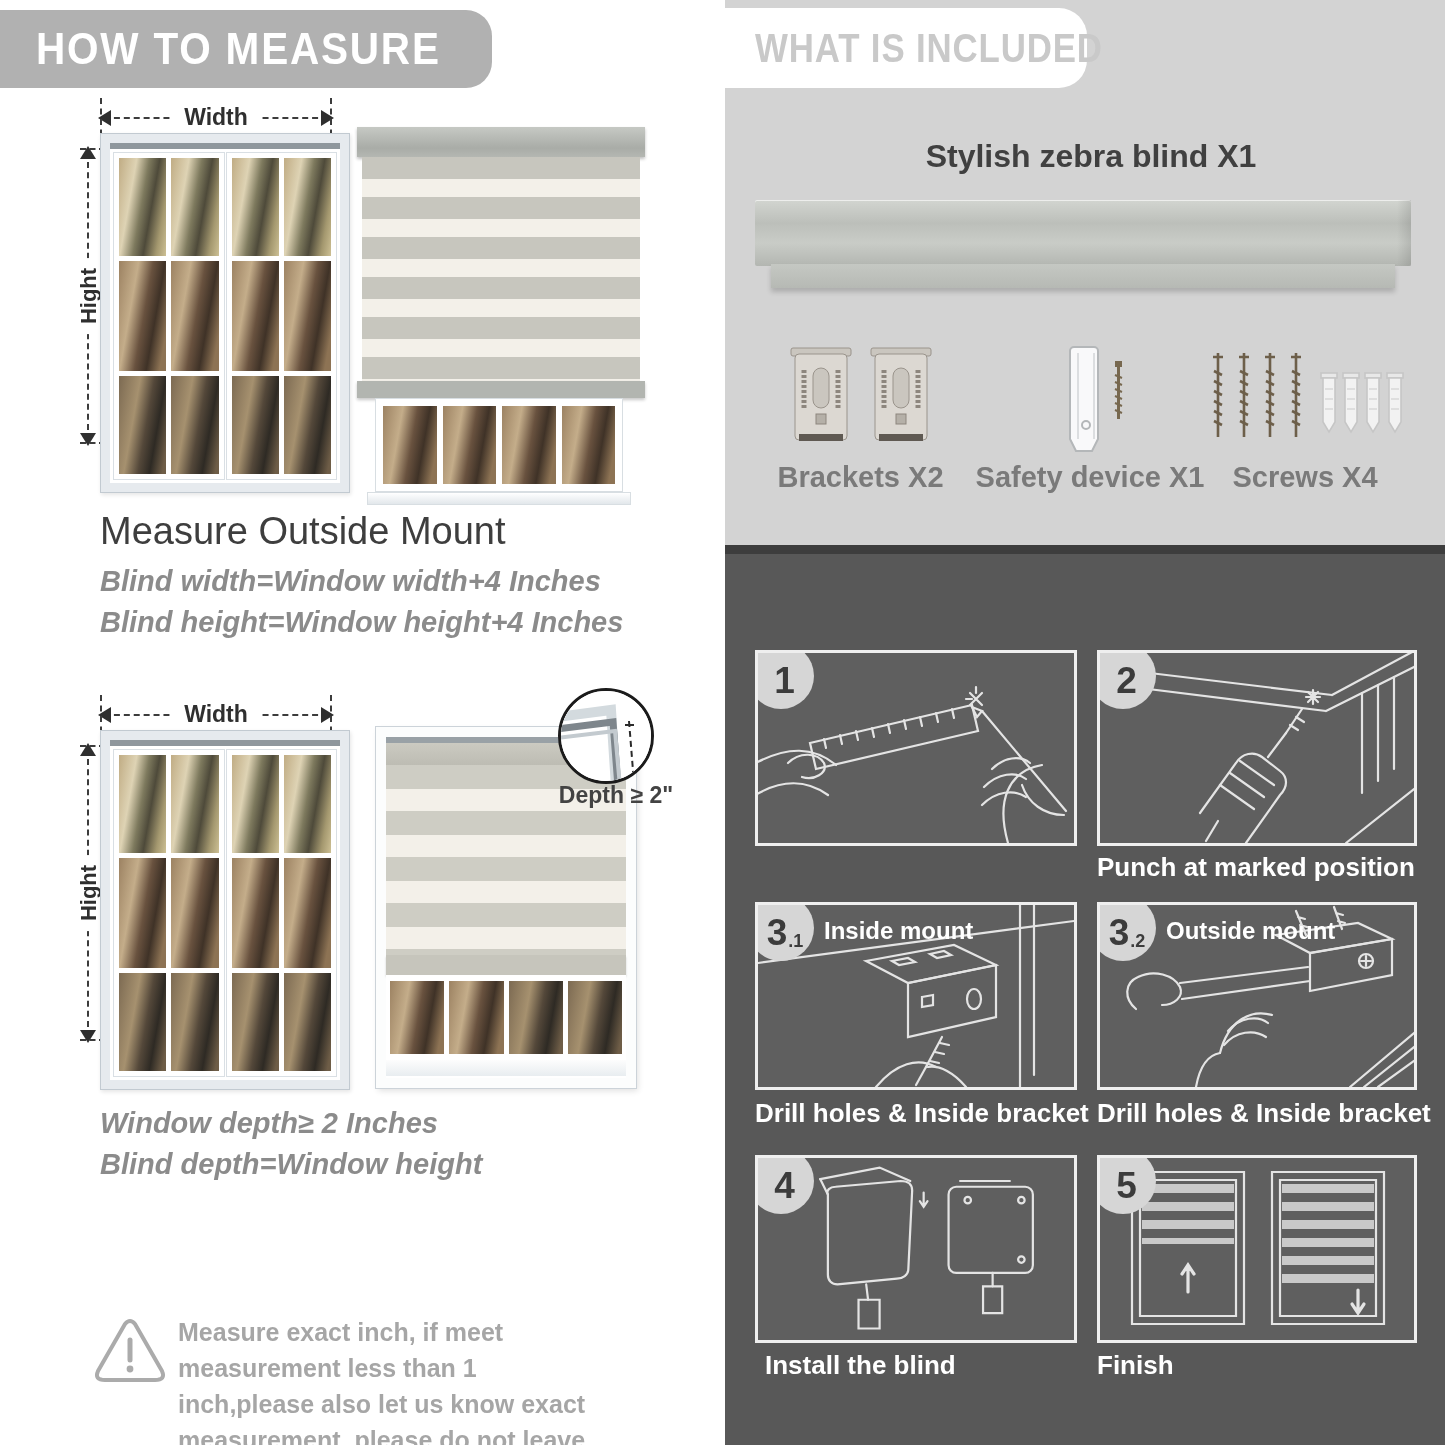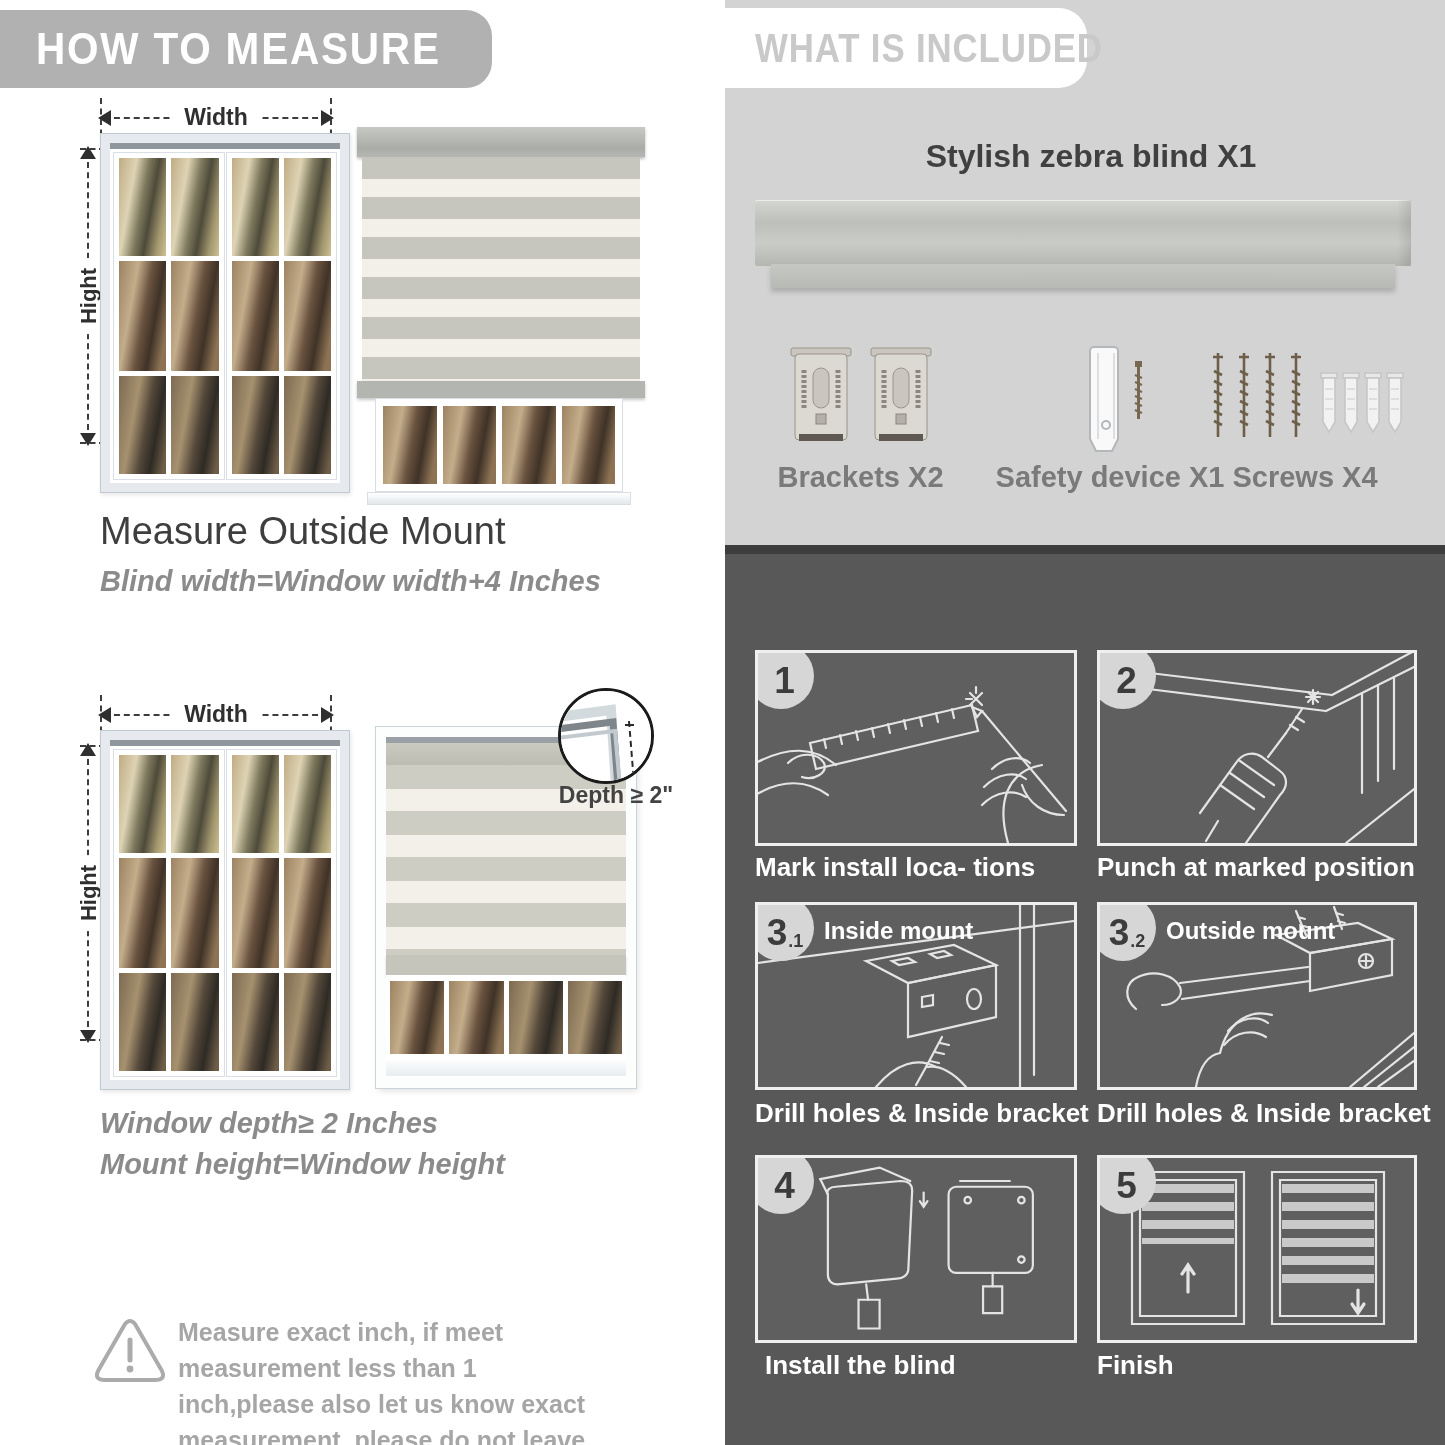--- a/index.html
+++ b/index.html
@@ -175,20 +175,21 @@
         <div class="pane r2"></div>
         <div class="pane r2"></div>
         <div class="pane r2"></div>
       </div>
     <div class="abs sill" style="left:5px; top:365px; width:264px; height:13px;"></div>
   </div>
 
   <div class="abs" style="left:100px; top:510px; width:580px;">
     <p class="mtitle">Measure Outside Mount</p>
     <p class="mline">Blind width=Window width+4 Inches</p>
+    <p class="mline">Blind height=Window height+4 Inches</p>
   </div>
 
   <div class="harrow" style="left:100px; top:703px; width:232px;">
     <div class="hline"></div>
     <div class="ah-l"></div>
     <div class="ah-r"></div>
     <div class="tick l"></div>
     <div class="tick r"></div>
     <span class="lbl">Width</span>
   </div>
@@ -243,21 +244,21 @@
       <path d="M-4,38 L52,31 L57,96" stroke="#7e868c" stroke-width="7" fill="none"></path>
       <path d="M-4,47 L54,40 L59,96" stroke="#c3cacf" stroke-width="4" fill="none"></path>
       <path d="M68,30 L73,92" stroke="#2b2b2b" stroke-width="2" stroke-dasharray="6 4" fill="none"></path>
       <path d="M64,34 h9 M67,88 h9" stroke="#2b2b2b" stroke-width="2"></path>
     </svg>
   </div>
   <div class="abs depth-label" style="left:556px; top:782px; width:120px;">Depth ≥ 2"</div>
 
   <div class="abs" style="left:100px; top:1103px; width:600px;">
     <p class="mline">Window depth≥ 2 Inches</p>
-    <p class="mline">Mount height=Window height</p>
+    <p class="mline">Blind depth=Window height</p>
   </div>
 
   <div class="abs" style="left:92px; top:1316px;">
     <svg viewBox="0 0 76 70" width="76" height="70">
       <path d="M33 8 Q38 2 43 8 L70 55 Q74 64 63 64 L13 64 Q2 64 6 55 Z" fill="none" stroke="#ababab" stroke-width="4" stroke-linejoin="round"></path>
       <line x1="38" y1="24" x2="38" y2="44" stroke="#ababab" stroke-width="5" stroke-linecap="round"></line>
       <circle cx="38" cy="53" r="3.4" fill="#ababab"></circle>
     </svg>
   </div>
   <div class="abs warning-text" style="left:178px; top:1314px;">Measure exact inch, if meet measurement less than 1 inch,please also let us know exact measurement, please do not leave it</div>
@@ -285,21 +286,21 @@
           <rect x="6" y="8" width="52" height="86" rx="4" fill="#dcd8d2" stroke="#9a948c"></rect>
           <rect x="24" y="22" width="16" height="40" rx="8" fill="#cac6bf" stroke="#9a948c"></rect>
           <path d="M15 24 v38 M49 24 v38" stroke="#8d867e" stroke-width="5" stroke-dasharray="3 2" fill="none"></path>
           <rect x="27" y="68" width="10" height="10" fill="#b5b0a8" stroke="#8d867e"></rect>
           <rect x="10" y="88" width="44" height="7" fill="#5f5952"></rect>
         </svg>
       </div>
       <div class="ilabel">Brackets X2</div>
     </div>
 
-    <div class="item" style="left:255px; width:220px;margin-left:20px;">
+    <div class="item" style="left:255px; width:220px;">
       <div class="art">
         <svg viewBox="0 0 100 112" width="100" height="112">
           <path d="M34 4 h20 a4 4 0 0 1 4 4 v88 l-6 12 h-16 l-6 -12 v-88 a4 4 0 0 1 4 -4 z" fill="rgba(252,252,253,0.92)" stroke="#b4b7b9" stroke-width="2"></path>
           <path d="M38 10 v86 M54 10 v86" stroke="#dcdee0" stroke-width="2" fill="none"></path>
           <circle cx="46" cy="82" r="4" fill="none" stroke="#b4b7b9" stroke-width="2"></circle>
           <rect x="75" y="18" width="7" height="6" fill="#77684f"></rect>
           <path d="M78.5 24 v52" stroke="#77684f" stroke-width="3"></path>
           <path d="M75 32 l7 3 M75 39 l7 3 M75 46 l7 3 M75 53 l7 3 M75 60 l7 3 M75 67 l7 3" stroke="#77684f" stroke-width="2" fill="none"></path>
         </svg>
       </div>
@@ -356,21 +357,20 @@
         <path d="M212 40 l12 12 M224 40 l-12 12 M218 34 v6 M208 46 h6"></path>
         <path d="M224 58 L308 158"></path>
         <path d="M224 58 l-10 -4 l5 10 z"></path>
         <path d="M250 190 C238 148 250 118 284 112"></path>
         <path d="M306 162 C286 162 270 150 264 132"></path>
         <path d="M234 116 C246 104 262 102 272 110"></path>
         <path d="M226 134 C240 120 258 118 268 126"></path>
         <path d="M224 152 C238 138 256 136 268 144"></path>
       </svg>
     </div>
-    <div class="caption" style="left:30px; top:298px;">Mark install loca- tions</div>
 
     <div class="panel" style="left:372px; top:96px; width:320px; height:196px;">
       <div class="badge">
         <span class="num">2</span>
         <span class="sub"></span>
       </div>
       <svg class="illus" viewBox="0 0 314 190" fill="none" stroke="#ececec" stroke-width="2.2" stroke-linecap="round" opacity=".95">
         <path d="M0 30 L226 58 M226 58 L314 14"></path>
         <path d="M0 14 L232 42 M232 42 L314 -2"></path>
         <path d="M262 40 L262 140 M278 32 L278 128 M294 24 L294 116"></path>

